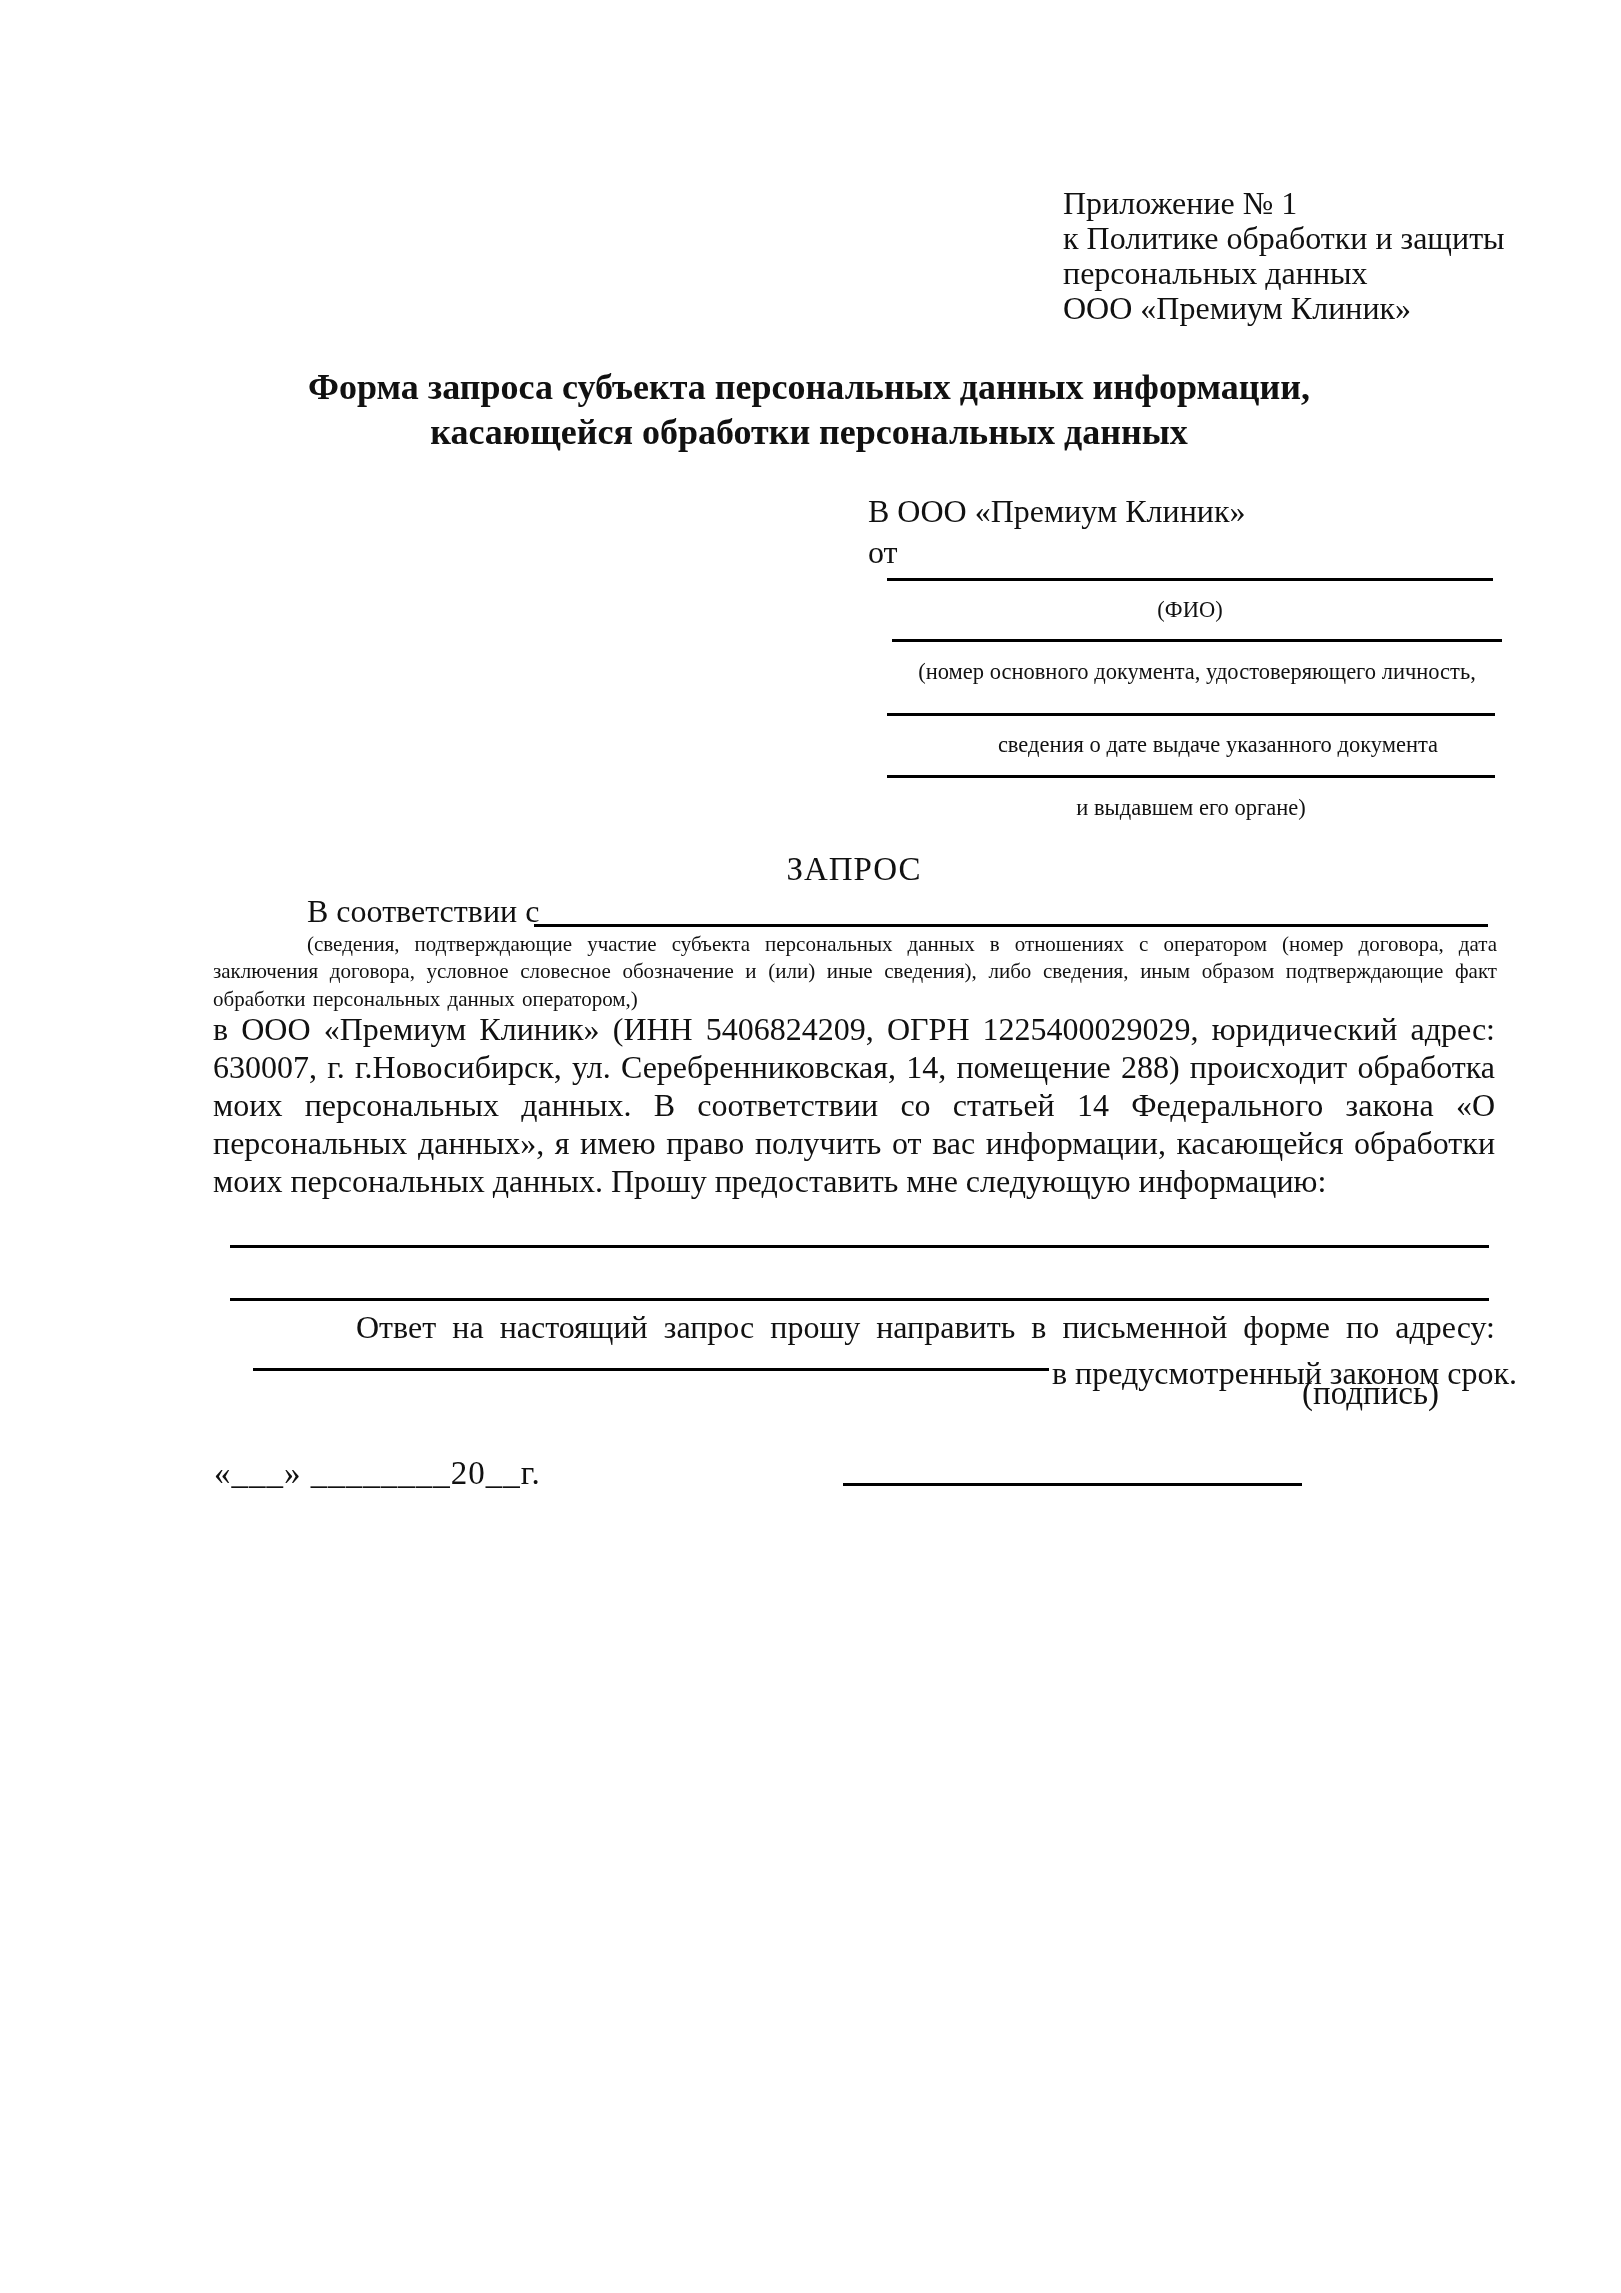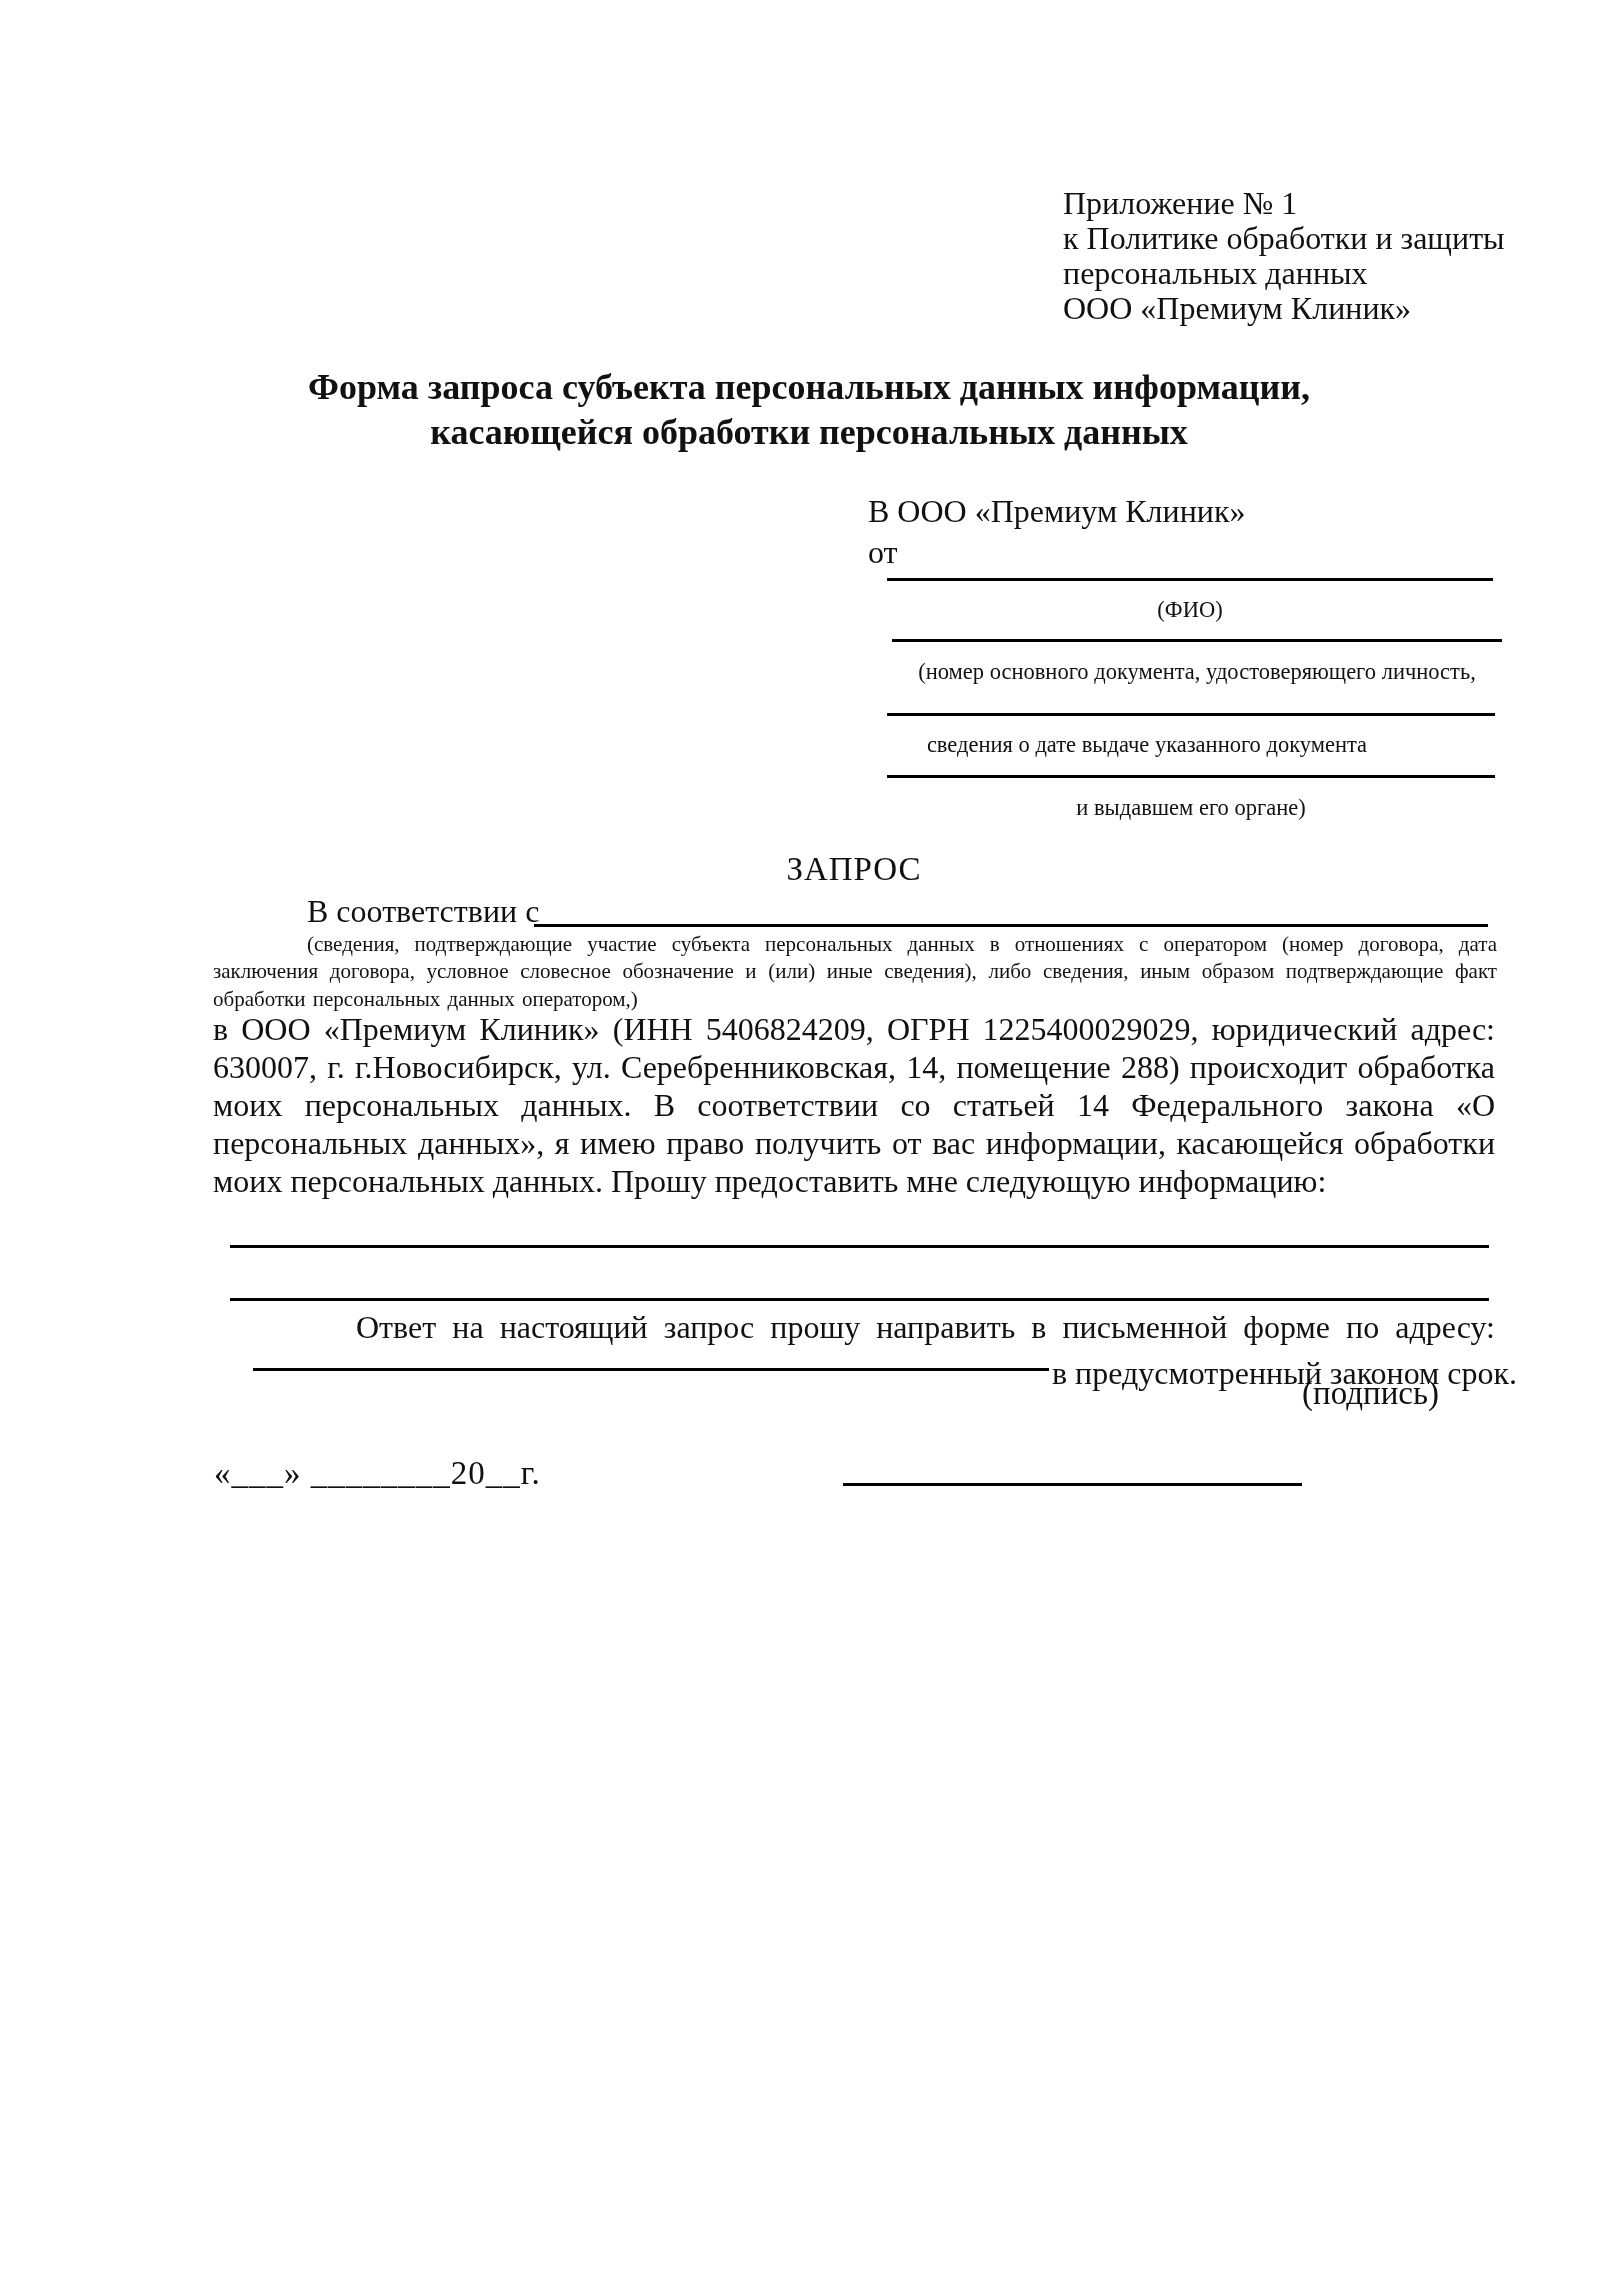--- a/index.html
+++ b/index.html
@@ -76,21 +76,21 @@
   <div class="abs addr-to">В ООО «Премиум Клиник»</div>
   <div class="abs addr-from">от</div>
 
   <div class="rule" style="left:887px;top:578px;width:606px;"></div>
   <div class="cap" style="left:887px;top:585px;width:606px;">(ФИО)</div>
 
   <div class="rule" style="left:892px;top:639px;width:610px;"></div>
   <div class="cap" style="left:892px;top:647px;width:610px;">(номер основного документа, удостоверяющего личность,</div>
 
   <div class="rule" style="left:887px;top:713px;width:608px;"></div>
-  <div class="cap" style="left:843px;top:720px;width:608px;">сведения о дате выдаче указанного документа</div>
+  <div class="cap" style="left:914px;top:720px;width:608px;">сведения о дате выдаче указанного документа</div>
 
   <div class="rule" style="left:887px;top:775px;width:608px;"></div>
   <div class="cap" style="left:887px;top:783px;width:608px;">и выдавшем его органе)</div>
 
   <div class="abs request-heading">ЗАПРОС</div>
 
   <div class="abs according">В соответствии с</div>
   <div class="rule" style="left:534px;top:924px;width:954px;"></div>
 
   <div class="abs small-print">(сведения, подтверждающие участие субъекта персональных данных в отношениях с оператором (номер договора, дата заключения договора, условное словесное обозначение и (или) иные сведения), либо сведения, иным образом подтверждающие факт обработки персональных данных оператором,)</div>

